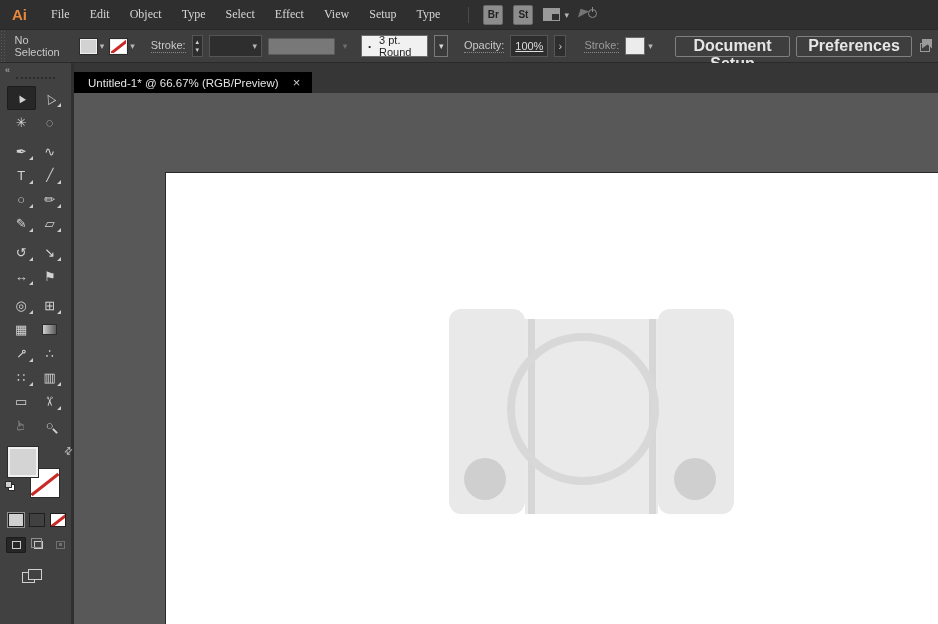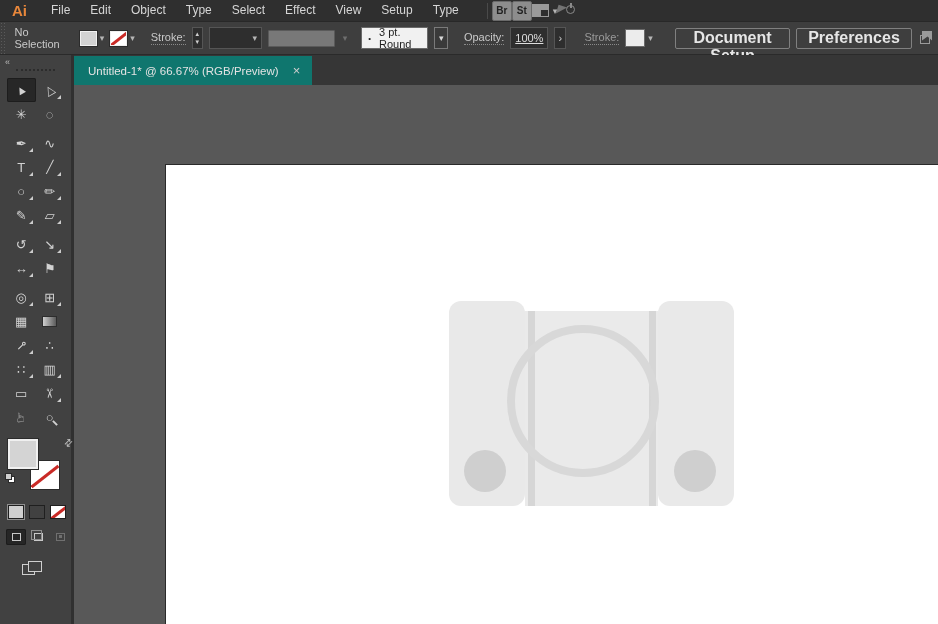--- a/index.html
+++ b/index.html
@@ -2,26 +2,26 @@
 <html><head>
 <meta charset="utf-8">
 <style>
   * { margin:0; padding:0; box-sizing:border-box; }
   html,body { width:938px; height:624px; overflow:hidden; }
   body { font-family:"Liberation Sans", sans-serif; background:#2f2f2f; font-size:11px;
          -webkit-font-smoothing:antialiased; }
   .window { width:938px; height:624px; display:flex; flex-direction:column; }
 
   
-  .menubar { height:21px; background:#2f2f2f; display:flex; align-items:center; flex:none;
+  .menubar { height:29px; background:#2f2f2f; display:flex; align-items:center; flex:none;
              color:#d6d6d6; font-size:12px; padding:0 8px; }
   .ai-logo { color:#e8873b; font-weight:bold; font-size:15px; margin:0 14px 0 4px; letter-spacing:0; }
-  .menus { display:flex; align-items:flex-end; }
+  .menus { display:flex; align-items:flex-end;font-family:Liberation Serif, serif; }
   .menu-item { padding:0 10px; line-height:29px; cursor:default; }
-  .mb-right { display:flex; align-items:center; margin-left:14px; }
+  .mb-right { display:flex; align-items:center; margin-left:14px; gap:10px; }
   .vsep { width:1px; height:16px; background:#4a4a4a; margin:0 4px; }
   .sq-btn { width:20px; height:20px; background:#8d8d8d; border:1px solid #6a6a6a; border-radius:2px;
             color:#222; font-size:10px; font-weight:bold; font-family:"Liberation Sans",sans-serif;
             display:flex; align-items:center; justify-content:center; }
   .arrange-wrap { display:flex; align-items:center; gap:4px; }
   .arrange-icon { width:17px; height:13px; border:1px solid #9a9a9a; display:flex; }
   .arrange-icon .a1 { width:8px; height:100%; background:#9a9a9a; }
   .arrange-icon .a2 { flex:1; border-top:5px solid #9a9a9a; }
   .chev { color:#b5b5b5; font-size:9px; }
   .gpu-icon { position:relative; width:18px; height:16px; opacity:.75; }
@@ -122,21 +122,21 @@
   .mode-inside .mode-sq::after { content:""; position:absolute; left:2px; top:1px; width:3px; height:3px;
                                  background:#c9c9c9; }
 
   .screenmode { position:relative; width:22px; height:16px; margin:16px 0 0 22px; }
   .screenmode .s1 { position:absolute; left:0; top:3px; width:13px; height:11px; border:1px solid #cfcfcf; }
   .screenmode .s2 { position:absolute; left:6px; top:0; width:14px; height:11px; border:1px solid #cfcfcf; background:#414141; }
 
   
   .docarea { flex:1; display:flex; flex-direction:column; min-width:0; }
   .tabbar { height:30px; background:#363636; display:flex; align-items:flex-end; flex:none; }
-  .tab { height:29px; background:#0f766e; color:#e3e3e3; display:flex; align-items:center; gap:14px;
+  .tab { height:21px; background:#000000; color:#e3e3e3; display:flex; align-items:center; gap:14px;
          padding:0 12px 0 14px; font-size:11.5px; }
   .tab-close { color:#cfcfcf; font-size:13px; line-height:1; }
   .canvas { flex:1; position:relative; background:#585858; overflow:hidden; }
   .artboard { position:absolute; left:91px; top:79px; right:0; bottom:0; background:#ffffff;
               border-top:1px solid #2a2a2a; border-left:1px solid #2a2a2a; }
 
   
   .art { position:absolute; }
   .console-side { width:76px; height:205px; background:#e9e9e9; border-radius:12px; }
   .side-left  { left:283px; top:136px; }

